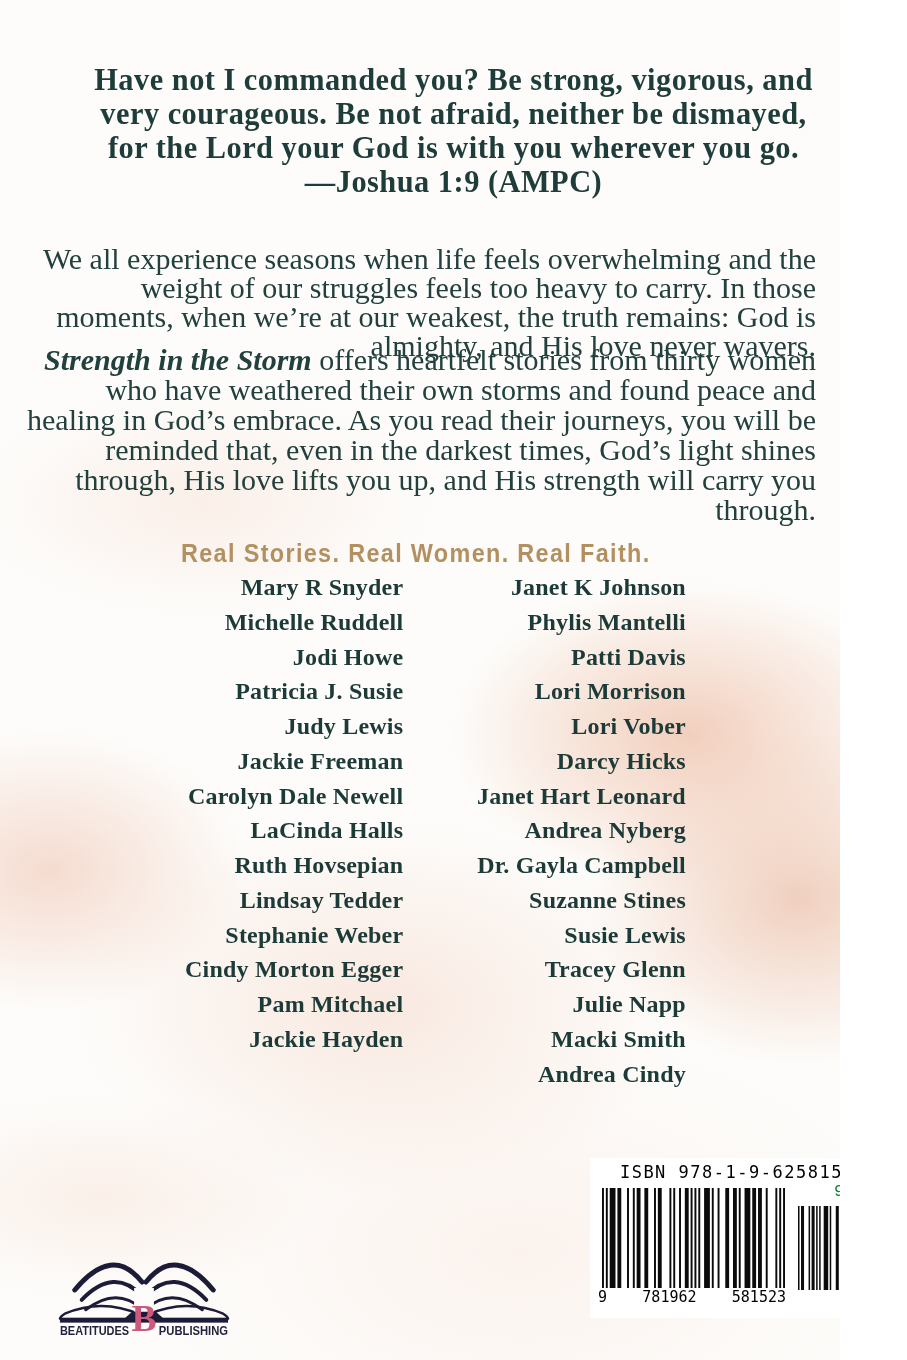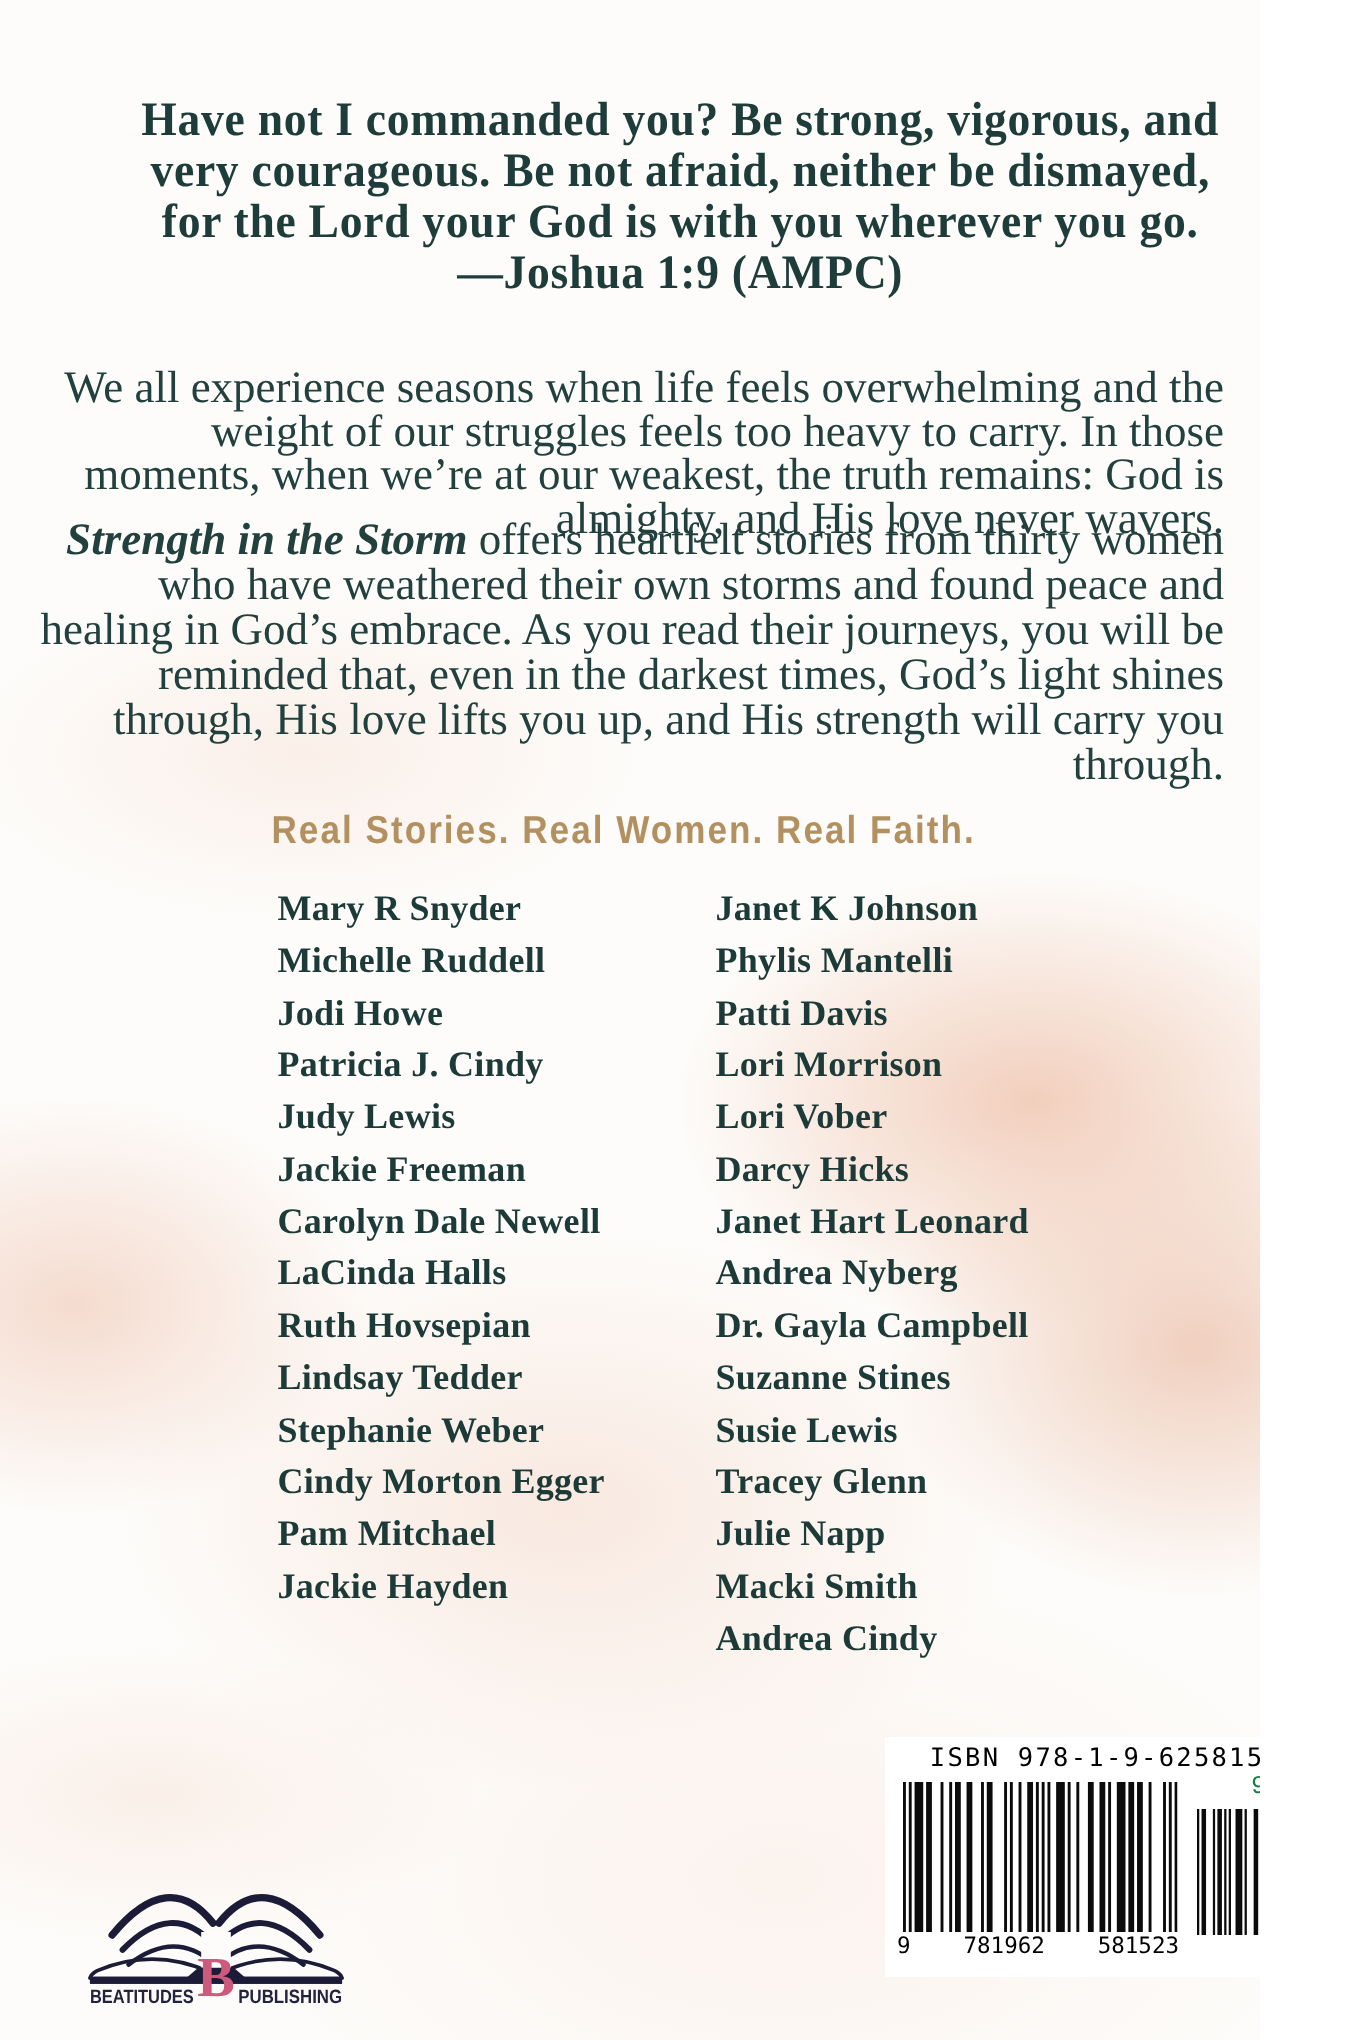--- a/index.html
+++ b/index.html
@@ -32,23 +32,23 @@
   #desc-para  { top:345px; line-height:30px; }
   .book-title-em { font-weight:bold; font-style:italic;margin-top:40px; }
   .tagline {
     position:absolute; left:181px; top:538px;
     font-family:"Liberation Sans", sans-serif; font-weight:bold;
     font-size:26px; letter-spacing:1.5px; color:#b3905f;
     transform:scaleX(0.9); transform-origin:0 50%;
     white-space:nowrap;
   }
   .names-col {
-    position:absolute; top:589px; color:#1c3a37;
+    position:absolute; top:570px; color:#1c3a37;
     font-weight:bold; font-size:24px; line-height:34.75px;
-    letter-spacing:0.2px; white-space:nowrap;
+    letter-spacing:0.2px; white-space:nowrap;text-align:right;
   }
   #names-left  { left:185px; }
   #names-right { left:477px; }
   .barcode-box {
     position:absolute; left:590px; top:1158px; width:290px; height:160px;
     background:#ffffff;
     padding-left:28px;
   }
   .isbn-line {
     position:absolute; top:4px; left:0; width:100%;
@@ -87,21 +87,21 @@
   <div class="para" id="intro-para">We all experience seasons when life feels overwhelming and the weight of our struggles feels too heavy to carry. In those moments, when we’re at our weakest, the truth remains: God is almighty, and His love never wavers.</div>
 
   <div class="para" id="desc-para"><span class="book-title-em">Strength in the Storm</span><span> offers heartfelt stories from thirty women who have weathered their own storms and found peace and healing in God’s embrace. As you read their journeys, you will be reminded that, even in the darkest times, God’s light shines through, His love lifts you up, and His strength will carry you through.</span></div>
 
   <div class="tagline">Real Stories. Real Women. Real Faith.</div>
 
   <div class="names-col" id="names-left">
       <div class="author-name">Mary R Snyder</div>
       <div class="author-name">Michelle Ruddell</div>
       <div class="author-name">Jodi Howe</div>
-      <div class="author-name">Patricia J. Cindy</div>
+      <div class="author-name">Patricia J. Susie</div>
       <div class="author-name">Judy Lewis</div>
       <div class="author-name">Jackie Freeman</div>
       <div class="author-name">Carolyn Dale Newell</div>
       <div class="author-name">LaCinda Halls</div>
       <div class="author-name">Ruth Hovsepian</div>
       <div class="author-name">Lindsay Tedder</div>
       <div class="author-name">Stephanie Weber</div>
       <div class="author-name">Cindy Morton Egger</div>
       <div class="author-name">Pam Mitchael</div>
       <div class="author-name">Jackie Hayden</div>

